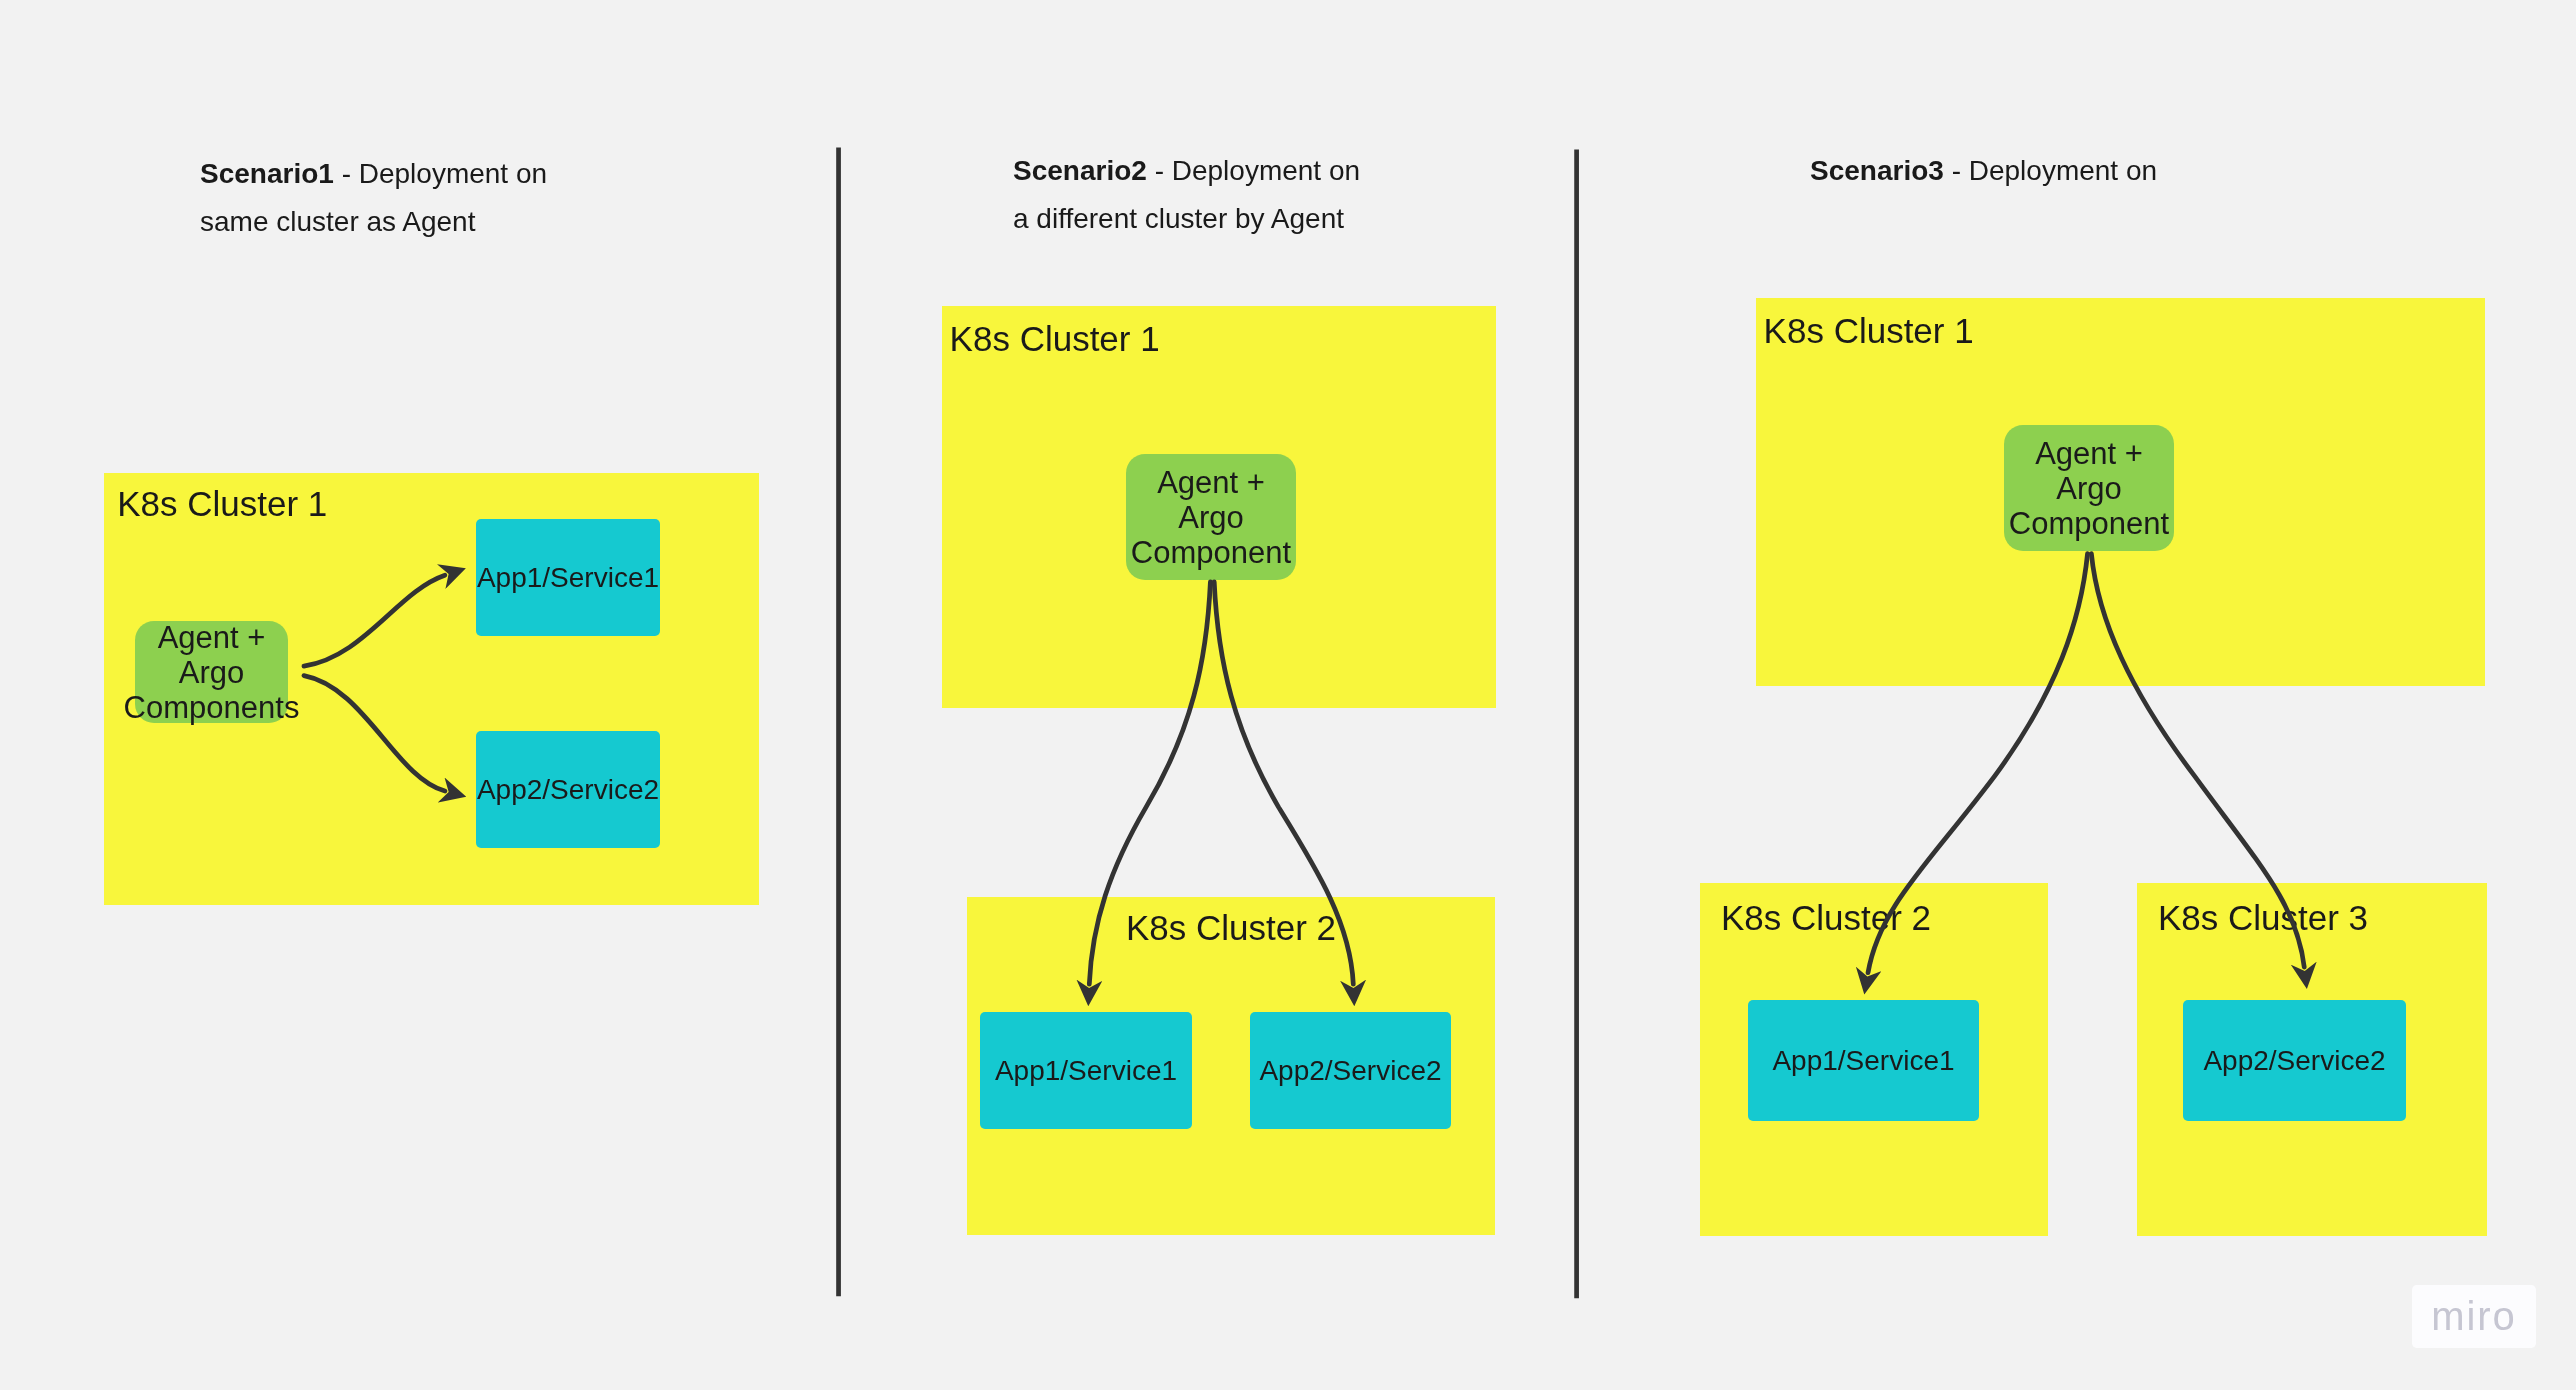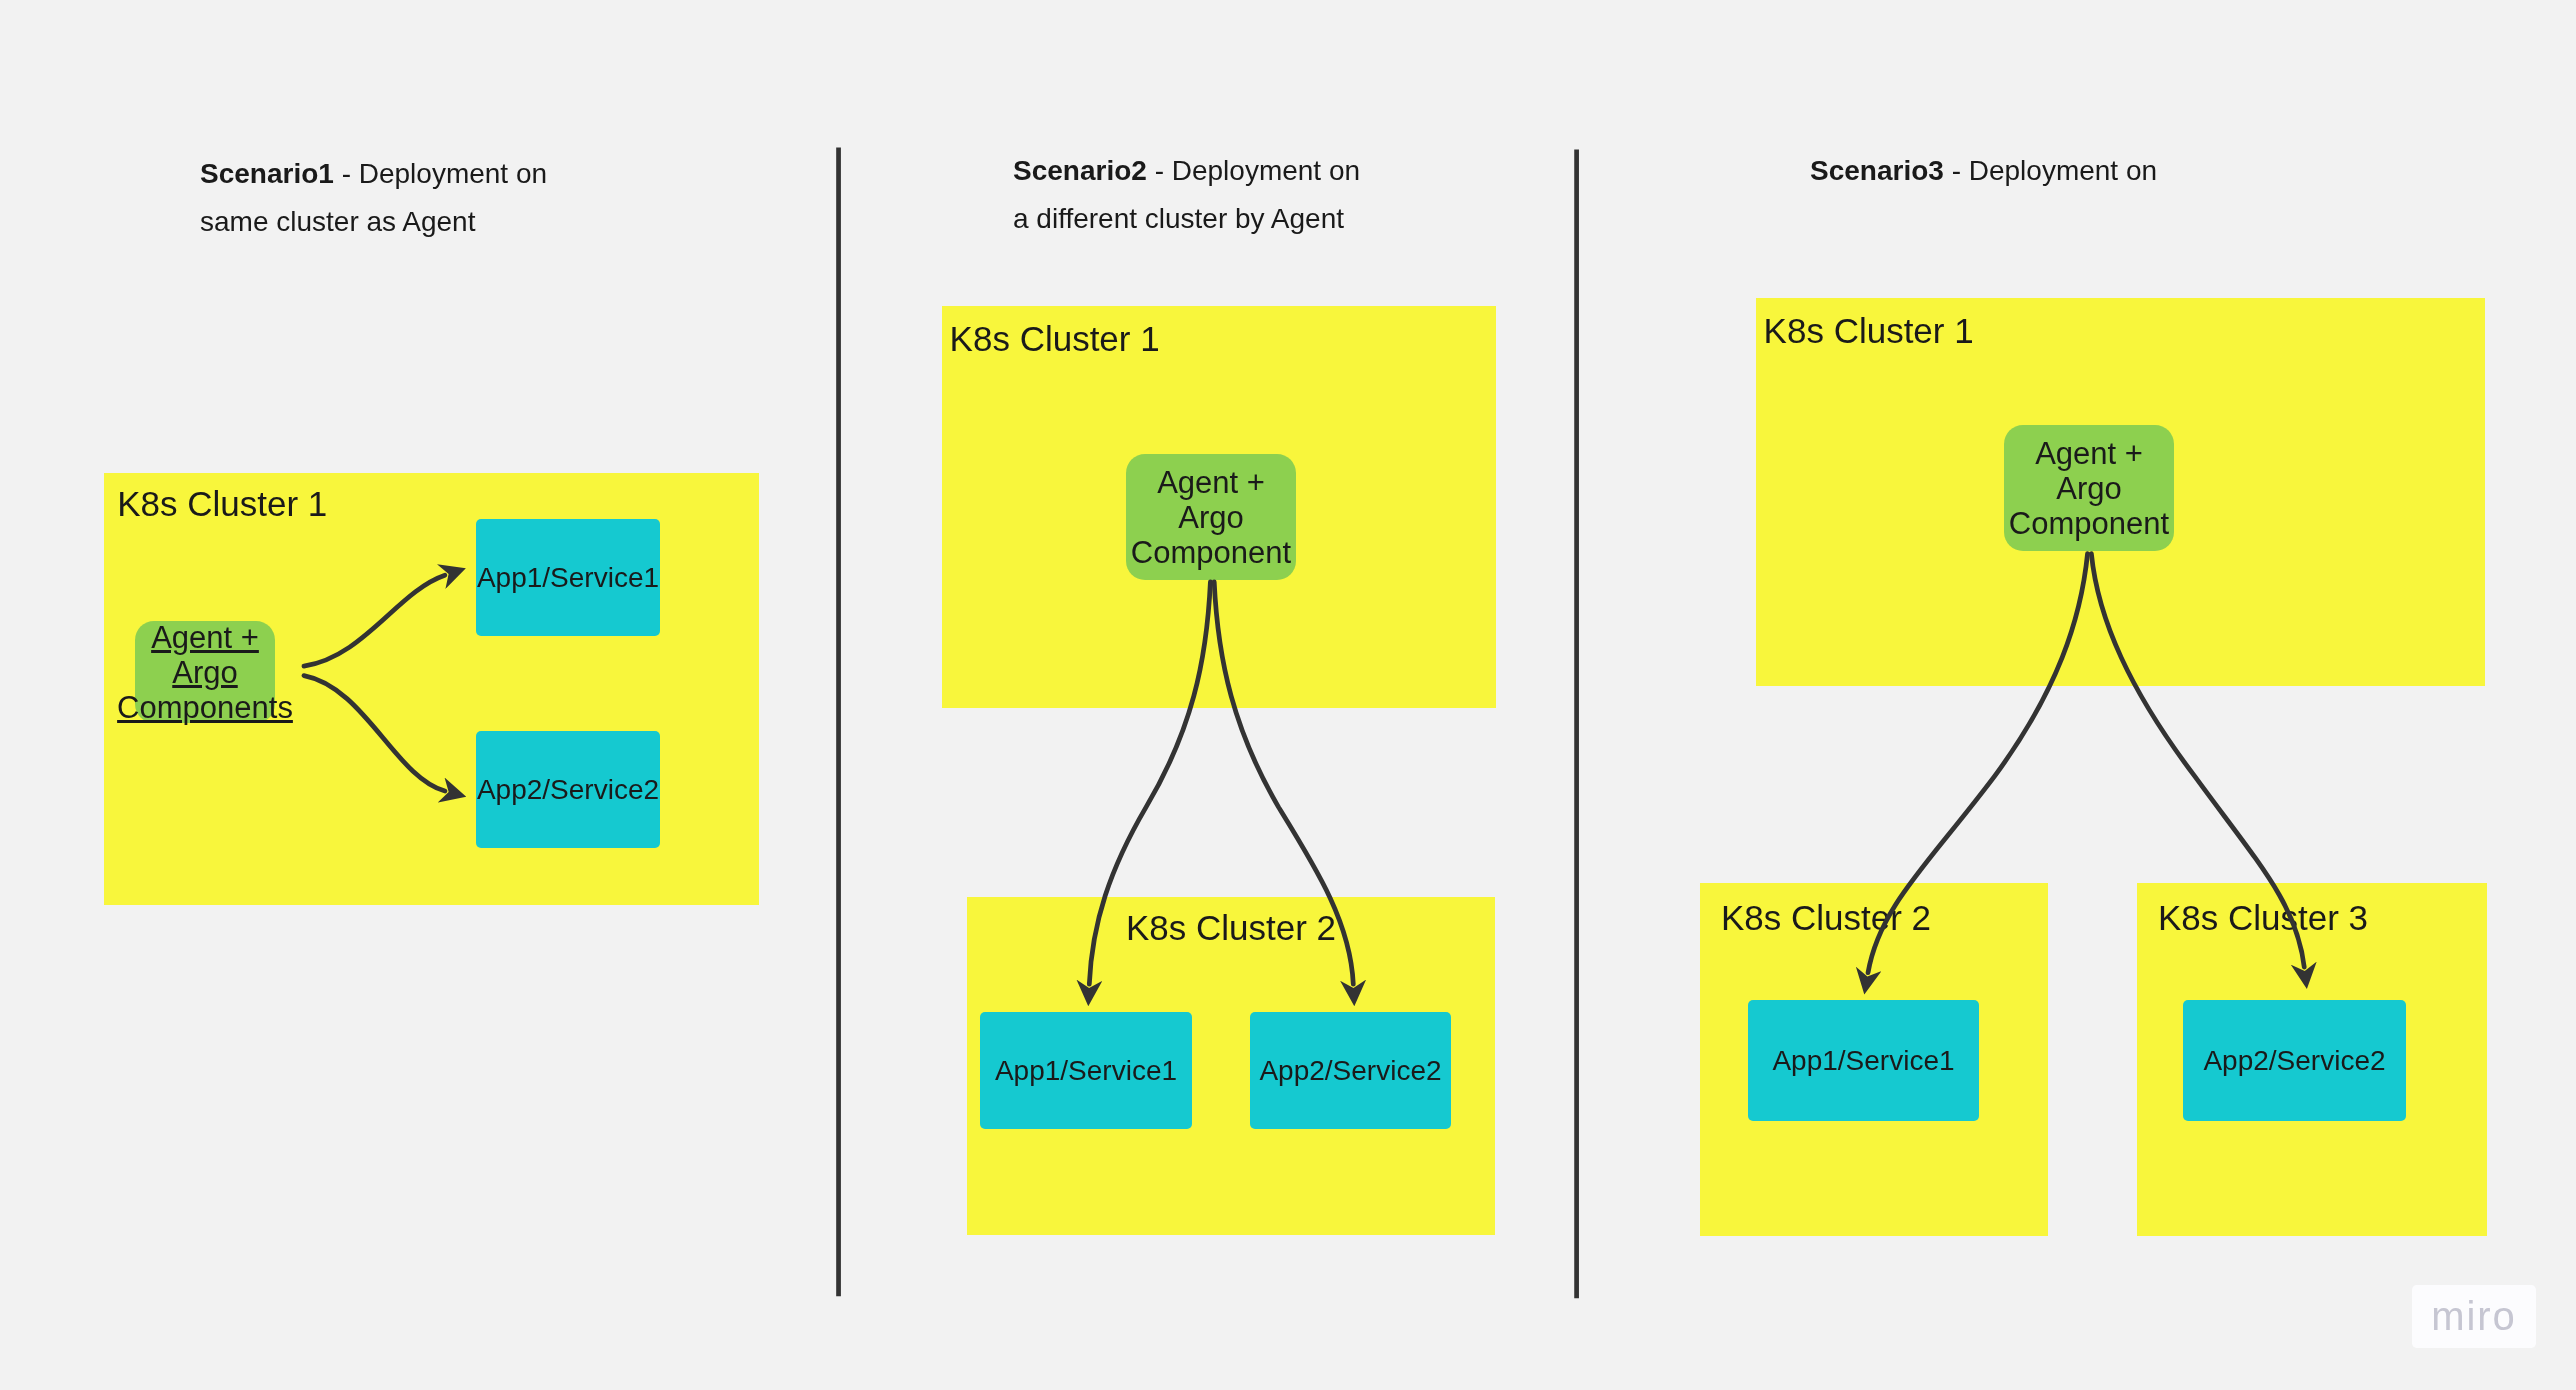--- a/index.html
+++ b/index.html
@@ -64,21 +64,21 @@
 
   <div class="title" style="left:200px;top:150px;">
     <div><b>Scenario1</b> <span>- Deployment on</span></div>
     <div>same cluster as Agent</div>
   </div>
 
   <div class="ybox" style="left:104px;top:473px;width:655px;height:432px;">
     <div class="ylabel">K8s Cluster 1</div>
   </div>
 
-  <div class="gbox" style="left:135px;top:621px;width:140px;height:102px;text-decoration:underline;">
+  <div class="gbox" style="left:135px;top:621px;width:153px;height:102px;">
     <div>Agent + Argo</div>
     <div>Components</div>
   </div>
 
   <div class="cbox" style="left:476px;top:519px;width:184px;height:117px;">
     <span>App1/Service1</span>
   </div>
   <div class="cbox" style="left:476px;top:731px;width:184px;height:117px;">
     <span>App2/Service2</span>
   </div>

